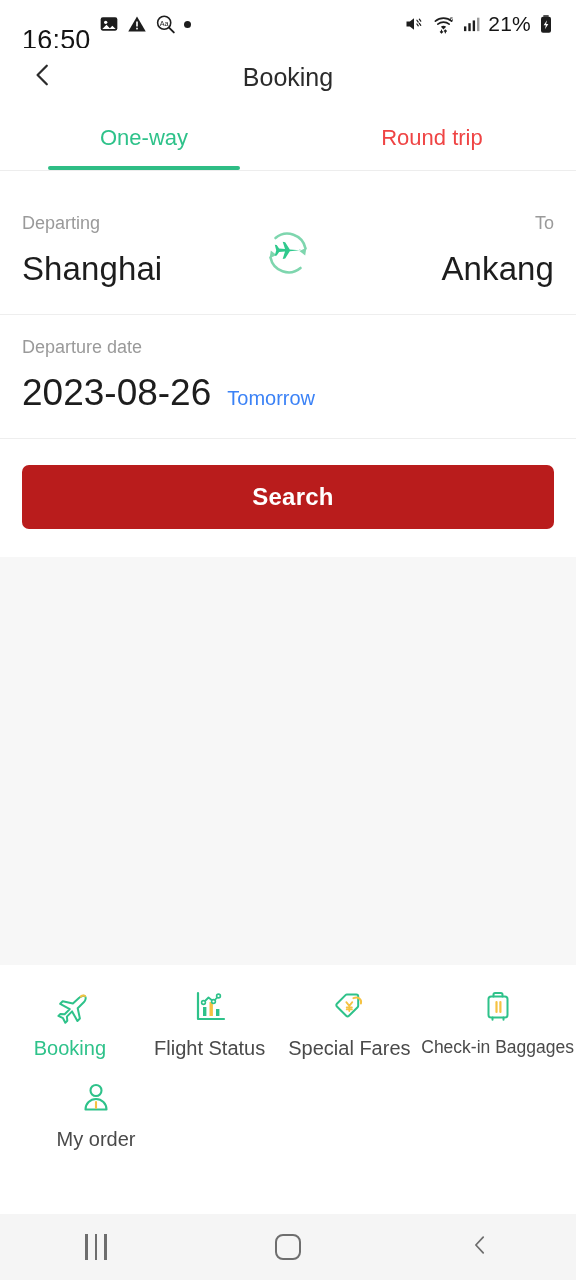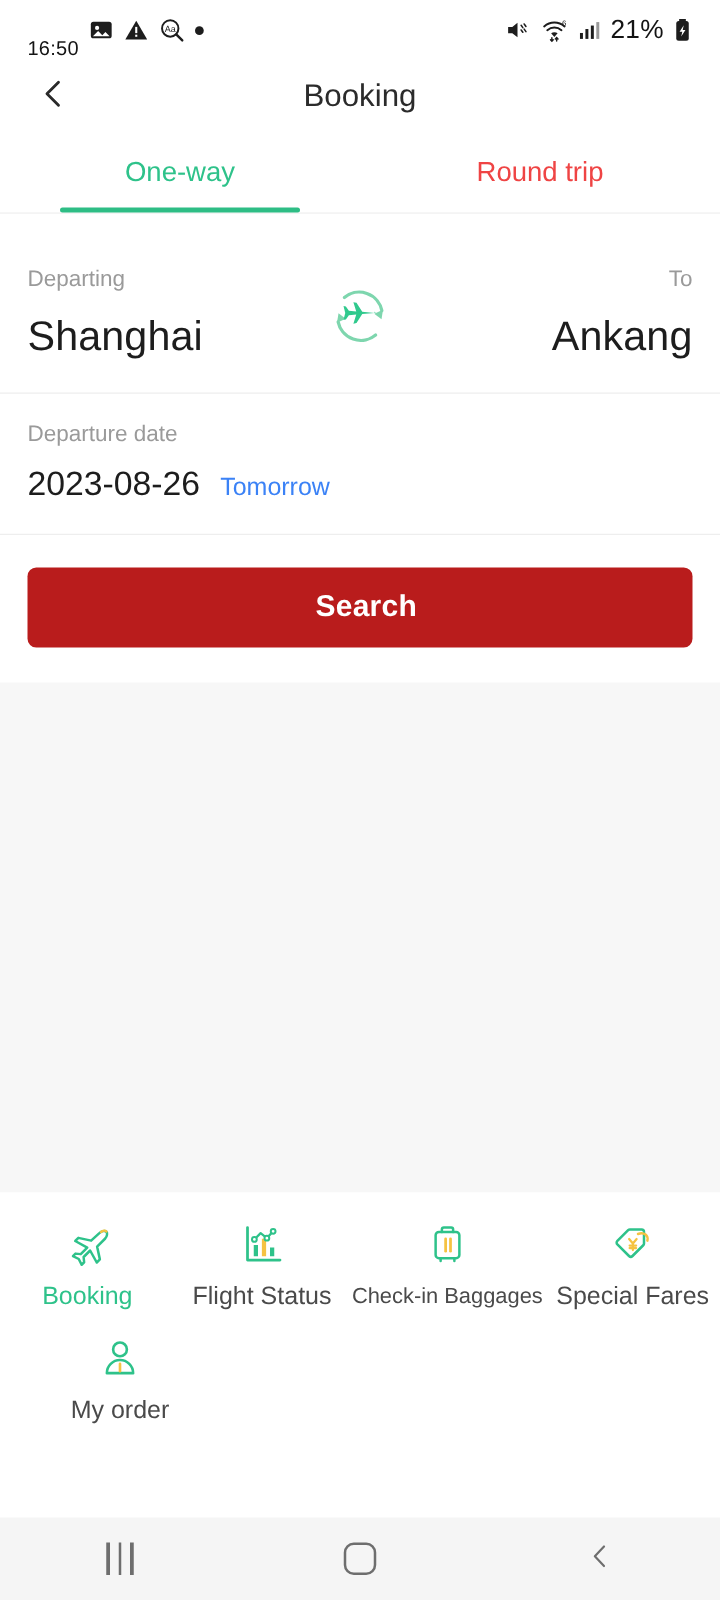--- a/index.html
+++ b/index.html
@@ -10,21 +10,21 @@
     -webkit-font-smoothing:antialiased;
   }
   #screen { position:relative; width:576px; height:1280px; overflow:hidden; background:#fff; }
 
   
   .statusbar{
     height:48px; display:flex; align-items:center;
     padding:0 22px; background:#fff; color:#1a1a1a;
   }
   .sb-left{ display:flex; align-items:center; gap:8px; }
-  .sb-time{ font-size:16px; font-weight:400; letter-spacing:.2px; color:#141414;margin-top:32px; }
+  .sb-time{ font-size:27px; font-weight:400; letter-spacing:.2px; color:#141414;margin-top:32px; }
   .sb-right{ margin-left:auto; display:flex; align-items:center; gap:7px; }
   .sb-pct{ font-size:21px; color:#141414; letter-spacing:.2px;text-align:center; }
   .sb-ico{ display:inline-flex; align-items:center; justify-content:center; }
   .sb-dot{ width:7px; height:7px; border-radius:50%; background:#1d1d1d; display:inline-block; }
 
   
   .titlebar{
     position:relative; height:58px; display:flex; align-items:center;
     justify-content:center; background:#fff;
   }
@@ -58,21 +58,21 @@
   .city{ font-size:33px; color:#1d1d1d; font-weight:400; letter-spacing:.1px; }
   .swap{
     position:absolute; left:50%; top:56px; transform:translateX(-50%);
     width:56px; height:56px; display:flex; align-items:center; justify-content:center;
     cursor:pointer;
   }
   .divider{ height:1px; background:#eeeeee; }
 
   .row-date{ padding:22px 22px 24px; }
   .date-line{ display:flex; align-items:baseline; gap:16px; margin-top:14px; }
-  .date-val{ font-size:27px; color:#1d1d1d; }
+  .date-val{ font-size:37px; color:#1d1d1d; }
   .date-rel{ font-size:20px; color:#3b82f6; }
 
   .row-search{ padding:26px 22px 28px; }
   .search-btn{
     width:100%; height:64px; border:none; border-radius:7px;
     background:#b91c1c; color:#fff; font-size:24px; font-weight:700;
     font-family:"Liberation Sans", sans-serif; cursor:pointer; letter-spacing:.2px;padding-left:10px;
   }
 
   
@@ -257,39 +257,39 @@
             <circle cx="23.5" cy="14.5" r="1.9" fill="#fff" stroke="#2ec28a" stroke-width="1.6"></circle>
             <circle cx="28.5" cy="9" r="1.9" fill="#fff" stroke="#2ec28a" stroke-width="1.6"></circle>
           </svg>
         </span>
         <span class="grid-label">Flight Status</span>
       </div>
 
       <div class="grid-item">
         <span class="grid-ico">
           <svg width="40" height="40" viewBox="0 0 40 40">
+            <path d="M25.3 7.5h-7.4c-.5 0-1 .2-1.4.6L7.9 16.7c-.8.8-.8 2 0 2.8l9.3 9.3c.8.8 2 .8 2.8 0l8.6-8.6c.4-.4.6-.9.6-1.4V9.5c0-1.1-.9-2-1.9-2z" fill="none" stroke="#2ec28a" stroke-width="2" stroke-linejoin="round"></path>
+            <path d="M24.4 11.2c1.4-.6 4.2-1 6 .4 1.6 1.2 1.9 3.2 1.5 4.9" fill="none" stroke="#f5c242" stroke-width="2" stroke-linecap="round"></path>
+            <path d="M17.3 15.2l3 3.6 3-3.6M20.3 18.8v5.2M17.7 20.4h5.2M17.7 22.4h5.2" fill="none" stroke="#f5c242" stroke-width="1.8" stroke-linecap="round" stroke-linejoin="round"></path>
+          </svg>
+        </span>
+        <span class="grid-label">Special Fares</span>
+      </div>
+
+      <div class="grid-item">
+        <span class="grid-ico">
+          <svg width="40" height="40" viewBox="0 0 40 40">
             <path d="M15.5 9.5V7.6c0-.9.7-1.6 1.6-1.6h5.8c.9 0 1.6.7 1.6 1.6v1.9" fill="none" stroke="#2ec28a" stroke-width="2" stroke-linecap="round"></path>
             <rect x="10.5" y="9.5" width="19" height="21" rx="2.6" fill="none" stroke="#2ec28a" stroke-width="2"></rect>
             <rect x="17.4" y="14" width="2.2" height="12" rx="1.1" fill="#f5c242"></rect>
             <rect x="21.3" y="14" width="2.2" height="12" rx="1.1" fill="#f5c242"></rect>
             <path d="M14.5 30.5v2.3M25.5 30.5v2.3" stroke="#2ec28a" stroke-width="2" stroke-linecap="round"></path>
           </svg>
         </span>
         <span class="grid-label small">Check-in Baggages</span>
-      </div>
-
-      <div class="grid-item">
-        <span class="grid-ico">
-          <svg width="40" height="40" viewBox="0 0 40 40">
-            <path d="M25.3 7.5h-7.4c-.5 0-1 .2-1.4.6L7.9 16.7c-.8.8-.8 2 0 2.8l9.3 9.3c.8.8 2 .8 2.8 0l8.6-8.6c.4-.4.6-.9.6-1.4V9.5c0-1.1-.9-2-1.9-2z" fill="none" stroke="#2ec28a" stroke-width="2" stroke-linejoin="round"></path>
-            <path d="M24.4 11.2c1.4-.6 4.2-1 6 .4 1.6 1.2 1.9 3.2 1.5 4.9" fill="none" stroke="#f5c242" stroke-width="2" stroke-linecap="round"></path>
-            <path d="M17.3 15.2l3 3.6 3-3.6M20.3 18.8v5.2M17.7 20.4h5.2M17.7 22.4h5.2" fill="none" stroke="#f5c242" stroke-width="1.8" stroke-linecap="round" stroke-linejoin="round"></path>
-          </svg>
-        </span>
-        <span class="grid-label">Special Fares</span>
       </div>
     </div>
 
     <div class="grid-row">
 
 
       <div class="grid-item">
         <span class="grid-ico">
           <svg width="40" height="40" viewBox="0 0 40 40">
             <circle cx="20" cy="12.5" r="5.5" fill="none" stroke="#2ec28a" stroke-width="2.1"></circle>

